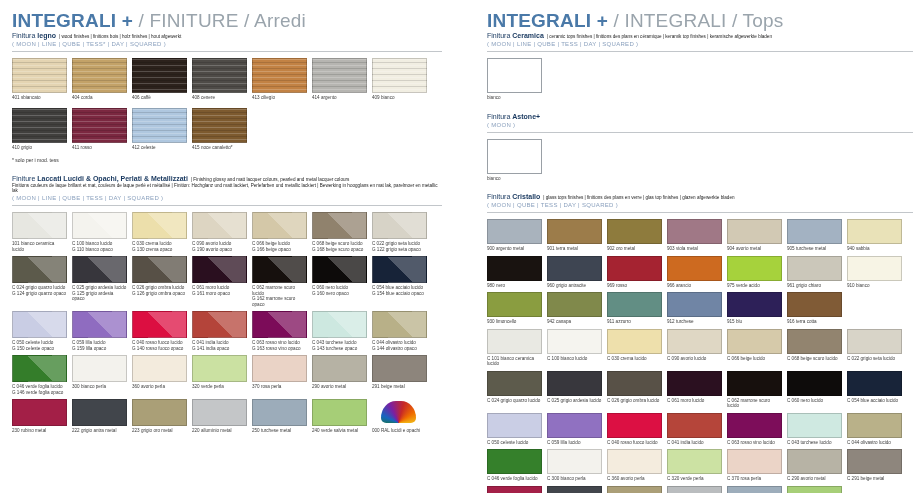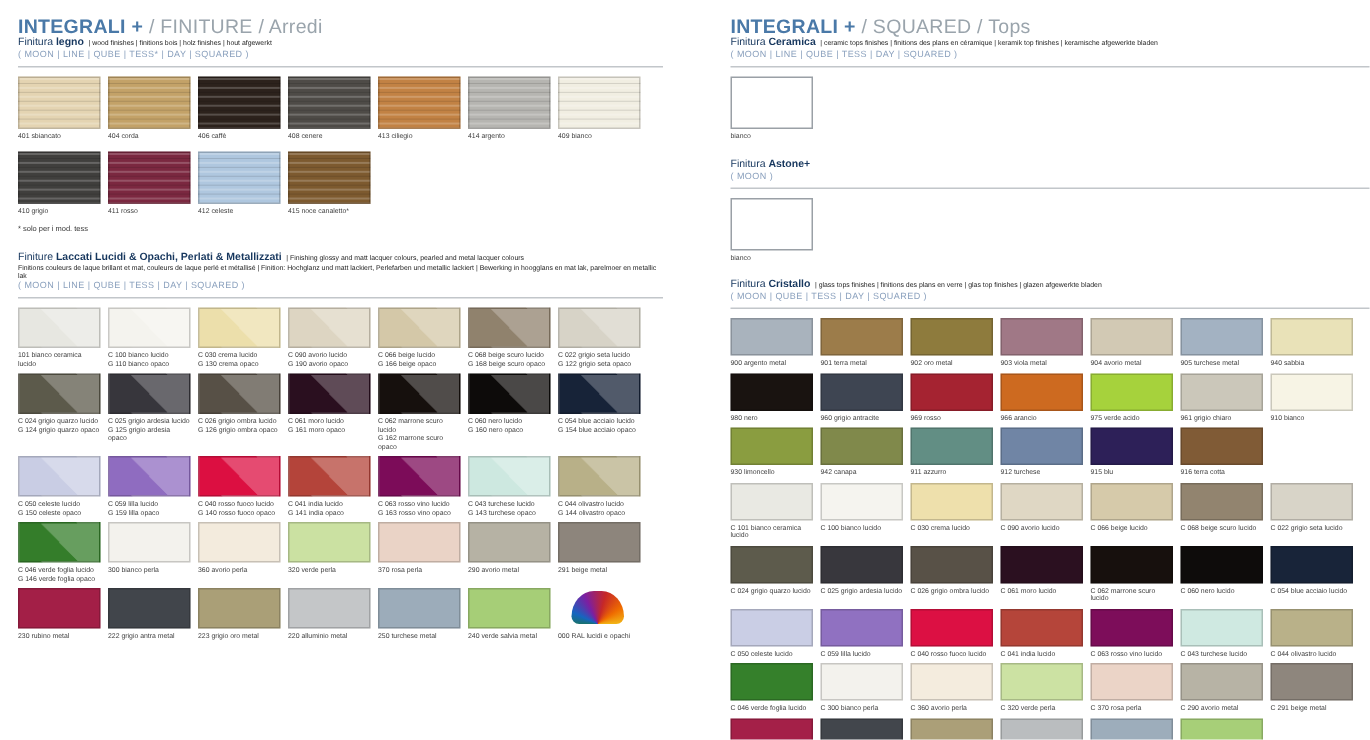--- a/index.html
+++ b/index.html
@@ -1,19 +1,19 @@
 <!DOCTYPE html>
 <html style="--brand: #4a79a8; --title-muted: #9aa4ac; --section: #17375e; --models: #8aa0bd;"><head>
 <meta charset="utf-8">
 <style>
   html,body{margin:0;padding:0;background:#fff;}
   body{width:913px;height:493px;overflow:hidden;font-family:"Liberation Sans",sans-serif;color:#333;}
   .page{display:flex;gap:45px;padding:10px 0 0 12px;}
   .page > div.col{width:430px;flex:0 0 auto;}
-  .title{font-size:13px;color:var(--title-muted,#9aa4ac);margin-bottom:0;letter-spacing:.2px;}
+  .title{font-size:19px;color:var(--title-muted,#9aa4ac);margin-bottom:0;letter-spacing:.2px;}
   .title b{color:var(--brand,#4a79a8);font-weight:bold;}
   .sec{margin-bottom:12px;}
   .sec-title-line{display:flex;align-items:baseline;gap:3px;flex-wrap:wrap;}
   .sec-title{font-size:7px;color:var(--section,#17375e);}
   .sec-title b{font-weight:bold;}
   .sec-langs{font-size:4.6px;color:#222;}
   .sec-langs2{font-size:4.6px;color:#222;margin-top:1px;}
   .sec-langs2:empty{display:none;}
   .sec-models{font-size:6px;color:var(--models,#8aa0bd);margin-top:2px;letter-spacing:.3px;}
   .rule{border-top:1px solid #c2c6ca;margin:4px 0 6px 0;}
@@ -345,21 +345,21 @@
                   </div>
               </div>
 
           </div>
         </div>
     </div>
 
     <div class="col">
       <div class="title">
         <b>INTEGRALI +</b>
-        <span>/ SQUARED / Tops</span>
+        <span>/ INTEGRALI / Tops</span>
       </div>
       <div>
 
           <div class="sec single">
             <div class="sec-head">
               <div class="sec-title-line">
                 <span class="sec-title"><span>Finitura</span> <b>Ceramica</b></span>
                 <span class="sec-langs">| ceramic tops finishes | finitions des plans en céramique | keramik top finishes | keramische afgewerkte bladen</span>
               </div>
 

